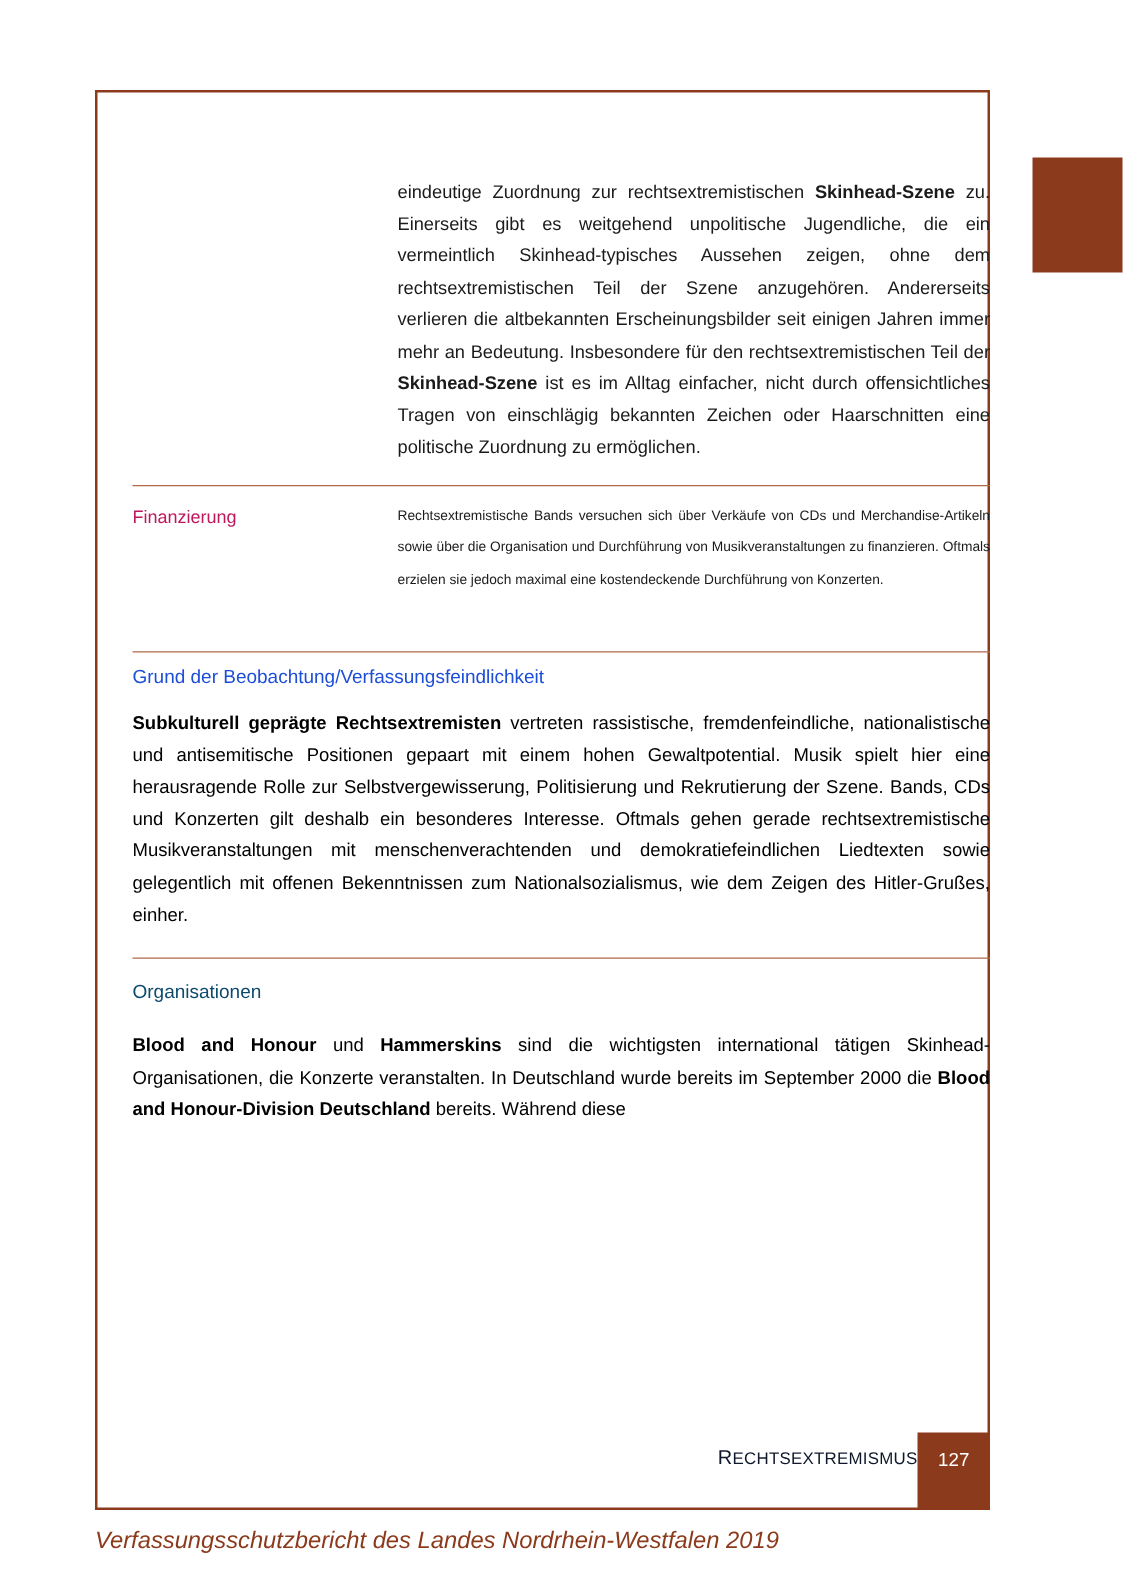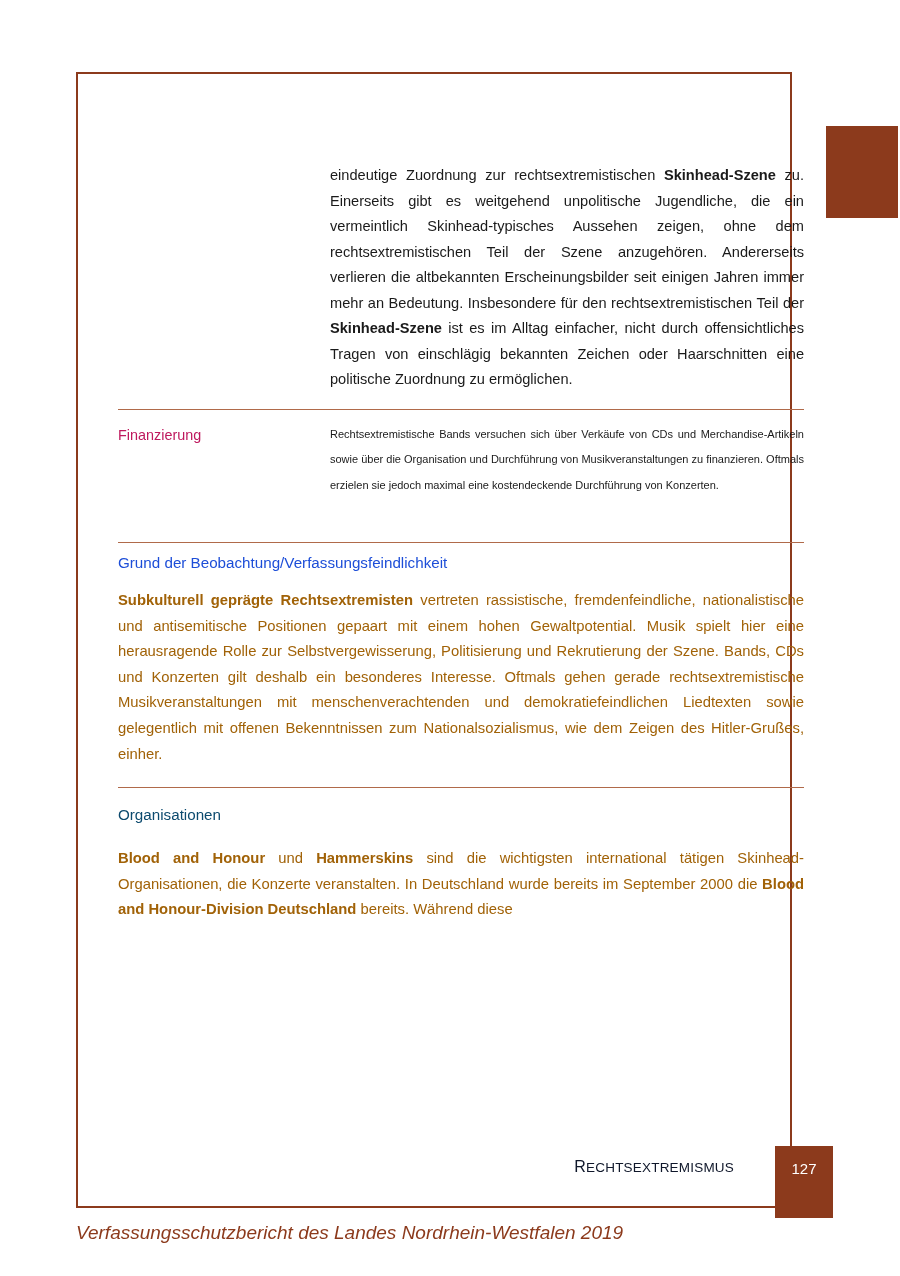--- a/index.html
+++ b/index.html
@@ -40,24 +40,23 @@
     left: 826px;
     top: 126px;
     width: 72px;
     height: 92px;
     background: #8c3a1c;
   }
 
   
   .content {
     position: absolute;
-    left: 118px;
+    left: 106px;
     top: 142px;
     width: 686px;
-    margin-top: 21px;
   }
 
   .two-col {
     display: flex;
     width: 686px;
   }
   .col-label {
     width: 212px;
     flex: 0 0 212px;
     font-size: 14.4px;
@@ -98,21 +97,21 @@
     color: #0c4a6e;
     font-size: 15.2px;
     line-height: 22px;
   }
 
   .full-para {
     width: 686px;
     font-size: 14.8px;
     line-height: 25.6px;
     text-align: justify;
-    color: #a16207;
+    color: #000000;
   }
 
   b, strong { font-weight: bold; }
 
   
   .footer-chapter {
     position: absolute;
     left: 106px;
     top: 1158px;
     width: 628px;
@@ -121,30 +120,29 @@
     font-size: 13.5px;
     letter-spacing: 0.2px;
   }
   .footer-chapter .cap { font-size: 16px; }
 
   .page-number-box {
     position: absolute;
     left: 734px;
     top: 1146px;
     width: 58px;
-    height: 72px;
+    height: 62px;
     background: #8c3a1c;
     color: #ffffff;
     font-size: 15px;
     display: flex;
     align-items: flex-start;
     justify-content: center;
     padding-top: 14px;
     box-sizing: border-box;
-    margin-left: 41px;
   }
 
   .footer-note {
     position: absolute;
     left: 76px;
     top: 1222px;
     color: #8c3a1c;
     font-size: 19px;
     font-style: italic;
   }

